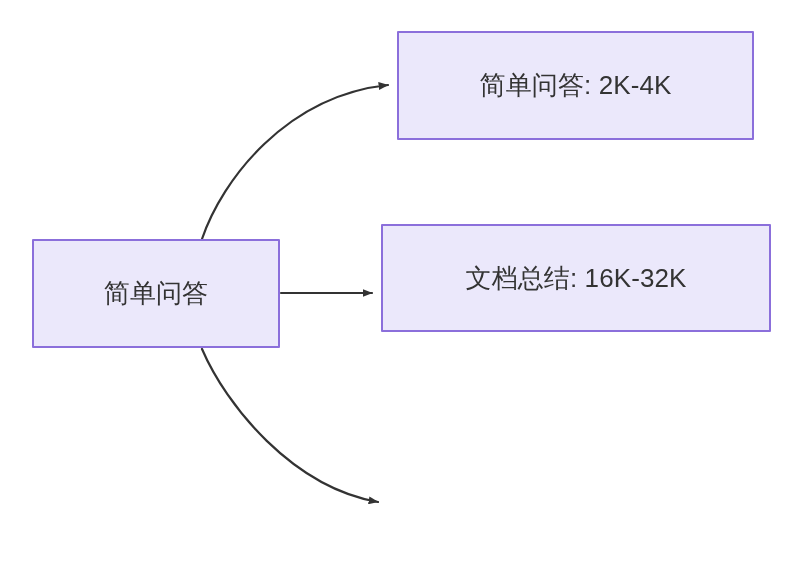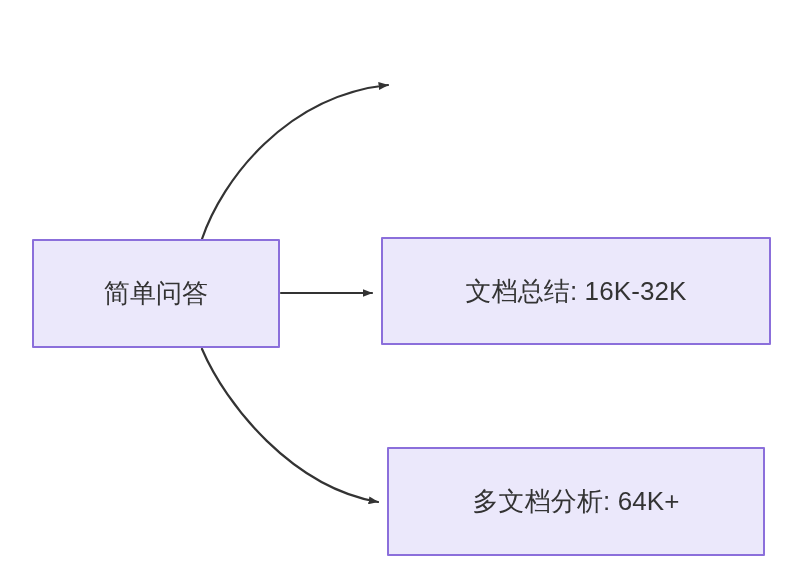--- a/index.html
+++ b/index.html
@@ -51,21 +51,21 @@
     height: 109px;
   }
   #node-simple-qa {
     left: 397px;
     top: 31px;
     width: 357px;
     height: 109px;
   }
   #node-doc-summary {
     left: 381px;
-    top: 237px;
+    top: 224px;
     width: 390px;
     height: 108px;
   }
   #node-multi-doc {
     left: 387px;
     top: 447px;
     width: 378px;
     height: 109px;
   }
 </style>
@@ -85,22 +85,22 @@
 
     <path d="M 281 293 L 372 293" fill="none" stroke="#333333" stroke-width="2.2" stroke-linecap="round" marker-end="url(#arrowhead-marker)"></path>
 
     <path d="M 202 349 C 226 405 292 487 378 502" fill="none" stroke="#333333" stroke-width="2.2" stroke-linecap="round" marker-end="url(#arrowhead-marker)"></path>
   </svg>
 
   <div class="flow-node" id="node-root">
     <span class="flow-node-label">简单问答</span>
   </div>
 
+  <div class="flow-node" id="node-simple-qa">
+    <span class="flow-node-label">简单问答: 2K-4K</span>
+  </div>
 
   <div class="flow-node" id="node-doc-summary">
     <span class="flow-node-label">文档总结: 16K-32K</span>
   </div>
 
-  <div class="flow-node" id="node-multi-doc">
-    <span class="flow-node-label">多文档分析: 64K+</span>
-  </div>
 
 </div>
 
 </body></html>

